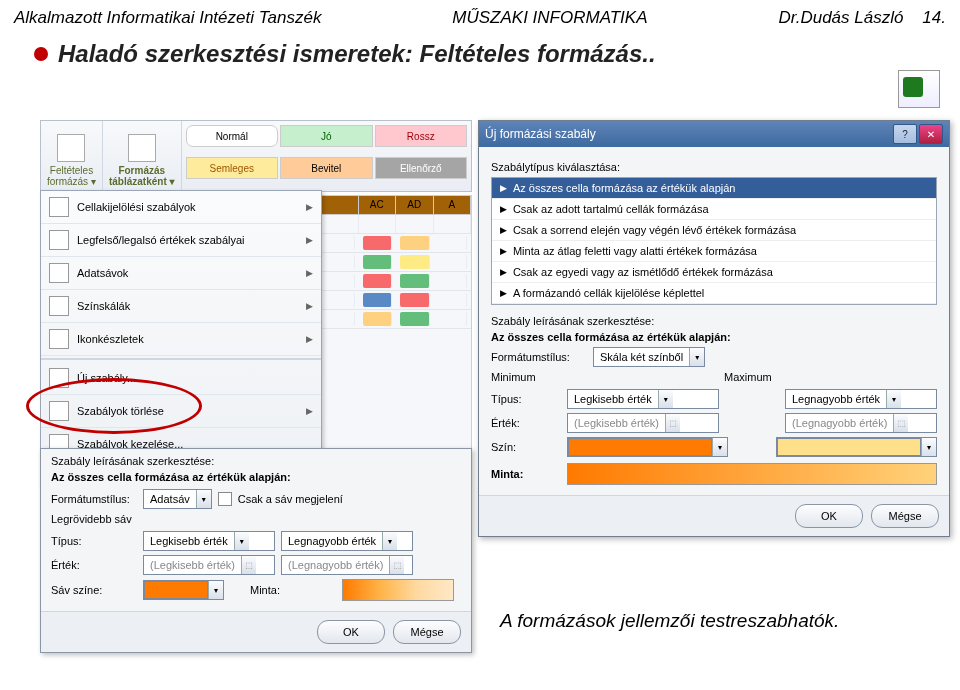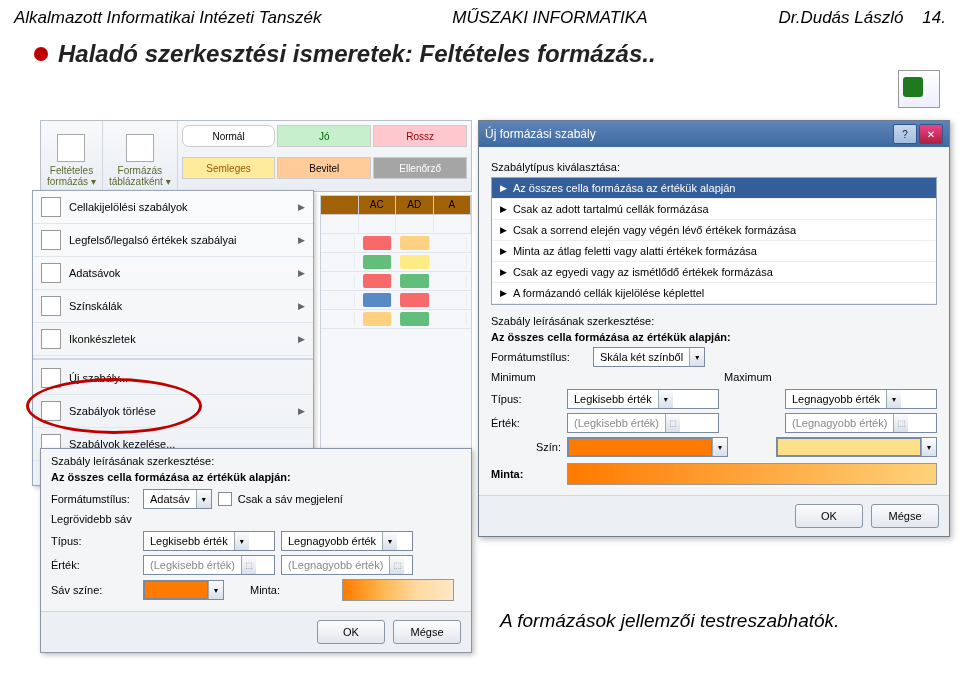--- a/index.html
+++ b/index.html
@@ -19,21 +19,21 @@
   .style-cells{flex:1;display:grid;grid-template-columns:repeat(3,1fr);gap:2px;padding:4px;}
   .style-cell{border:1px solid #ccc;height:20px;display:flex;align-items:center;justify-content:center;font-size:10px;}
   .sc-normal{background:#fff;border-radius:7px;}
   .sc-jo{background:#c6efce;color:#006100;}
   .sc-rossz{background:#ffc7ce;color:#9c0006;}
   .sc-semleges{background:#ffeb9c;color:#9c5700;}
   .sc-bevitel{background:#ffcc99;}
   .sc-ell{background:#a5a5a5;color:#fff;}
 
   
-  .dd{position:absolute;left:32px;top:190px;width:280px;background:linear-gradient(#fafbfc,#eef1f5);border:1px solid #9aa6b5;font-size:11px;box-shadow:2px 2px 4px rgba(0,0,0,.2);}
+  .dd{position:absolute;left:40px;top:190px;width:280px;background:linear-gradient(#fafbfc,#eef1f5);border:1px solid #9aa6b5;font-size:11px;box-shadow:2px 2px 4px rgba(0,0,0,.2);}
   .dd .row{display:flex;align-items:center;padding:6px 8px;border-bottom:1px solid #e0e6ed;}
   .dd .row:last-child{border-bottom:none;}
   .dd .ic{width:18px;height:18px;border:1px solid #999;margin-right:8px;background:#fff;flex:none;}
   .dd .arrow{margin-left:auto;color:#666;font-size:9px;}
   .dd .sep{height:2px;background:#cdd6e1;margin:2px 0;}
   .dd .foot{text-align:right;padding:6px 10px;color:#224;}
   .ellipse{position:absolute;left:26px;top:378px;width:170px;height:50px;border:3px solid #c00000;border-radius:50%;pointer-events:none;}
 
   
   .colbg{position:absolute;left:320px;top:195px;height:320px;width:150px;border:1px solid #c7cfd8;background:#f5f7fa;font-size:10px;}
@@ -47,21 +47,21 @@
   .dlg2{position:absolute;left:40px;top:448px;width:430px;background:#f4f5f6;border:1px solid #8a96a5;font-size:11px;box-shadow:2px 2px 5px rgba(0,0,0,.25);}
   .dlg2 .sect{padding:6px 10px;}
   .dlg2 .bold{font-weight:bold;margin:4px 0 6px 0;}
   .dlg2 label{display:inline-block;min-width:86px;}
   .dlg2 .line{display:flex;align-items:center;gap:6px;margin:4px 0;}
   .combo{display:inline-flex;align-items:center;border:1px solid #7a8aa0;background:#fff;height:18px;font-size:11px;}
   .combo span{padding:0 6px;}
   .combo .cbtn{width:14px;height:18px;background:linear-gradient(#fbfcfe,#d9e0ea);border-left:1px solid #9aa;display:flex;align-items:center;justify-content:center;font-size:8px;}
   .colorbox{width:50px;height:16px;border:1px solid #7a8aa0;display:inline-block;}
   .btnrow{display:flex;justify-content:flex-end;gap:8px;padding:8px 10px;background:#eceff3;border-top:1px solid #cfd6df;}
-  .btn{min-width:66px;height:22px;border:1px solid #8a96a5;background:linear-gradient(#fdfdfe,#e2e7ee);border-radius:3px;font-size:11px;display:flex;align-items:center;justify-content:center;}
+  .btn{min-width:66px;height:22px;border:1px solid #8a96a5;background:linear-gradient(#fdfdfe,#e2e7ee);border-radius:11px;font-size:11px;display:flex;align-items:center;justify-content:center;}
 
   
   .dlg1{position:absolute;left:478px;top:120px;width:470px;background:#f4f5f6;border:1px solid #6f7d8d;font-size:11px;box-shadow:2px 2px 6px rgba(0,0,0,.3);}
   .titlebar{height:26px;background:linear-gradient(#5e84b8,#3e6aa0);color:#fff;display:flex;align-items:center;padding:0 6px;font-size:12px;}
   .titlebar .tbtns{margin-left:auto;display:flex;gap:2px;}
   .tb{width:22px;height:18px;border:1px solid #30568a;background:linear-gradient(#c7d7ec,#a5bedf);border-radius:2px;display:flex;align-items:center;justify-content:center;font-size:10px;color:#224;}
   .tb.close{background:linear-gradient(#e48,#b02040);color:#fff;}
   .dlg1 .body{padding:8px 12px;}
   .dlg1 .label{margin:6px 0 4px 0;}
   .rulebox{border:1px solid #9aa6b5;background:#fff;}
@@ -96,21 +96,21 @@
 <div class="excel-icon"></div>
 
 <div class="ribbon">
   <div class="grp">
     <div class="big-icon"></div>
     <div class="lbl" style="white-space:pre-line;">Feltételes
 formázás ▾</div>
   </div>
   <div class="grp">
     <div class="big-icon"></div>
-    <div class="lbl" style="white-space:pre-line;">Formázás
+    <div class="lbl" style="white-space:pre-line;font-weight:bold;">Formázás
 táblázatként ▾</div>
   </div>
   <div class="style-cells">
     <div class="style-cell sc-normal">Normál</div>
     <div class="style-cell sc-jo">Jó</div>
     <div class="style-cell sc-rossz">Rossz</div>
     <div class="style-cell sc-semleges">Semleges</div>
     <div class="style-cell sc-bevitel">Bevitel</div>
     <div class="style-cell sc-ell">Ellenőrző</div>
   </div>
@@ -331,21 +331,21 @@
       <div class="combo" style="width:150px;color:#888">
           <span>(Legkisebb érték)</span>
           <div class="cbtn">⬚</div>
         </div>
       <div style="flex:1"></div>
       <div class="combo" style="width:150px;color:#888">
           <span>(Legnagyobb érték)</span>
           <div class="cbtn">⬚</div>
         </div>
     </div>
-    <div style="display:flex;align-items:center;gap:6px;margin:4px 0;text-align:right;">
+    <div style="display:flex;align-items:center;gap:6px;margin:4px 0;">
       <label style="min-width:70px">Szín:</label>
       <div class="combo">
           <span class="colorbox clr-orange" style="width:130px"></span>
           <div class="cbtn">▾</div>
         </div>
       <div style="flex:1"></div>
       <div class="combo">
           <span class="colorbox clr-yellow" style="width:130px"></span>
           <div class="cbtn">▾</div>
         </div>

